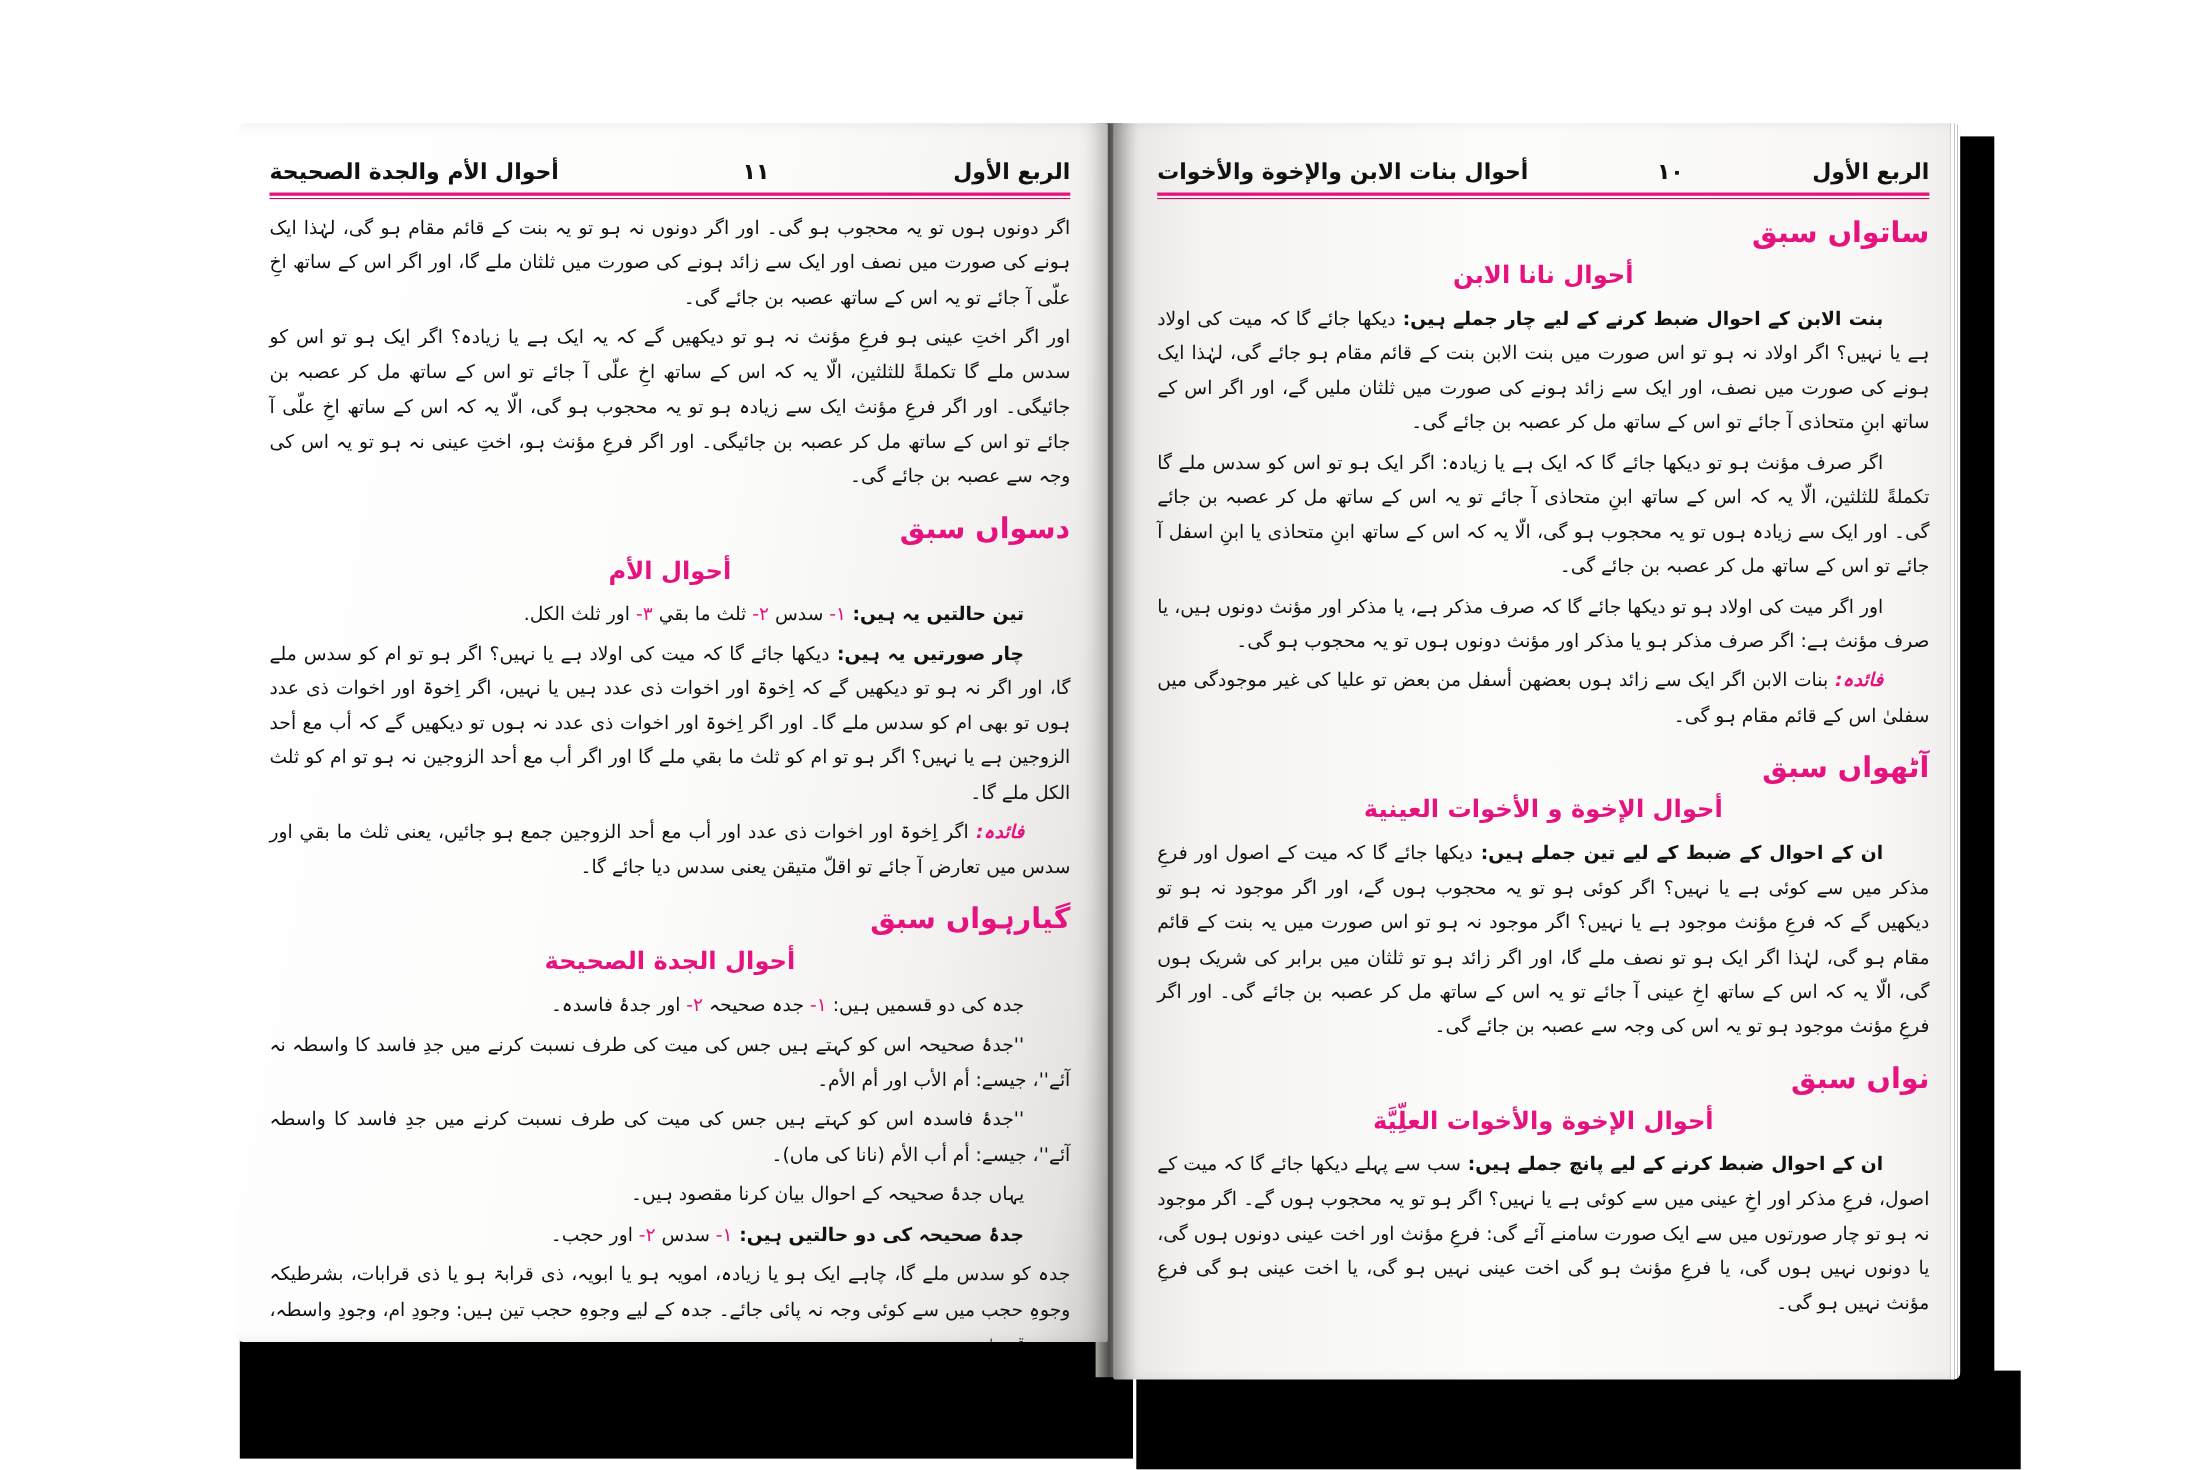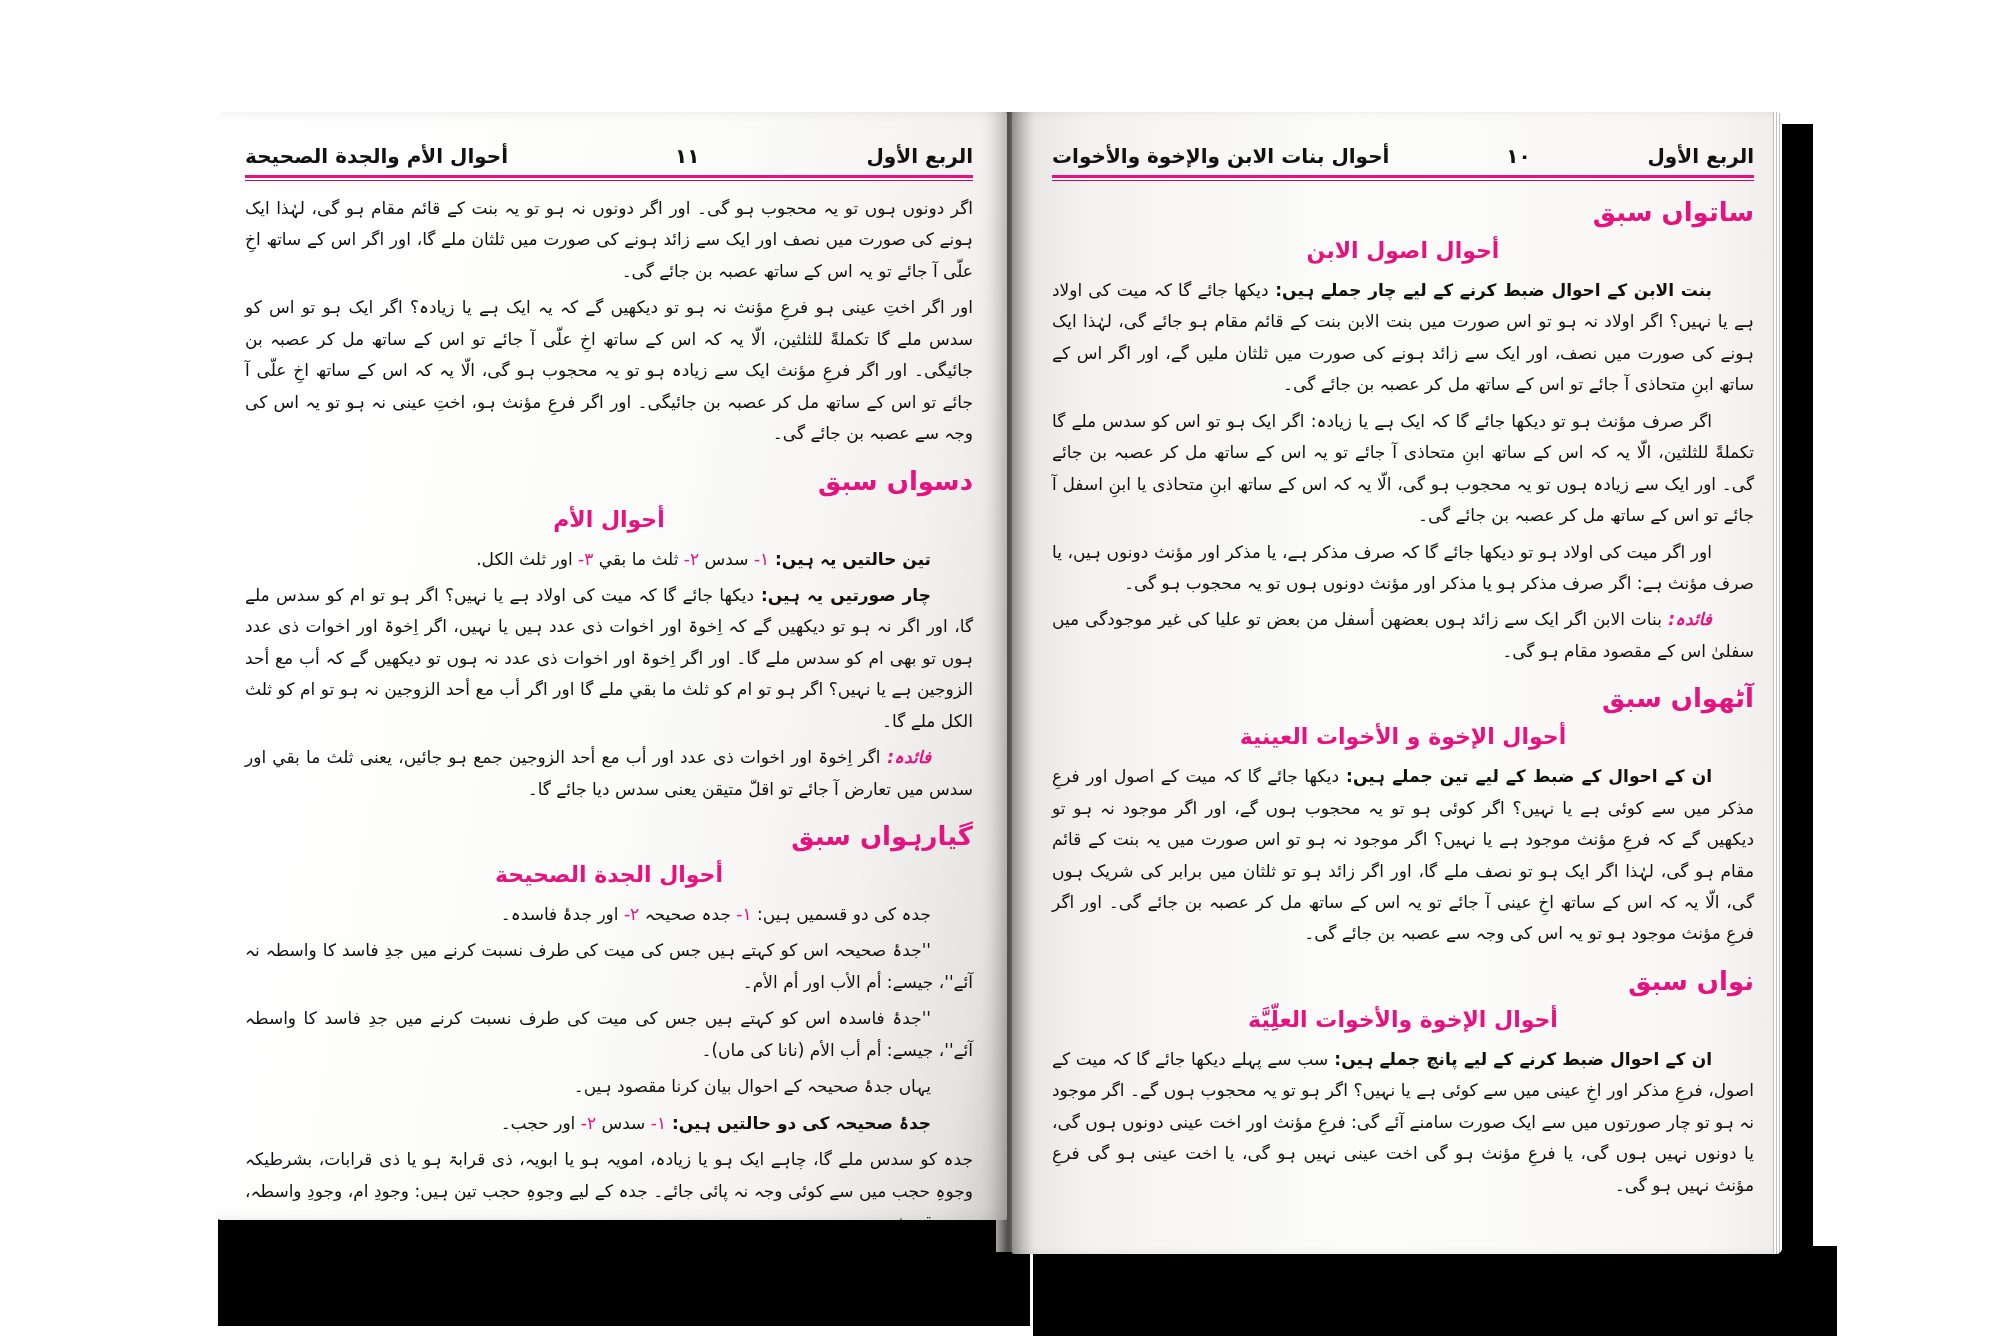--- a/index.html
+++ b/index.html
@@ -124,25 +124,25 @@
   <div class="page right-page">
     <div class="page-inner">
       <div class="page-header">
         <span class="ph-section">الربع الأول</span>
         <span class="ph-number">۱۰</span>
         <span class="ph-title">أحوال بنات الابن والإخوة والأخوات</span>
       </div>
       <div class="header-rule"></div>
       <div class="page-body">
           <div class="lesson-heading">ساتواں سبق</div>
-          <div class="chapter-heading">أحوال اصول الابن</div>
+          <div class="chapter-heading">أحوال نانا الابن</div>
           <p class="para indent"><span class="seg-bold">بنت الابن کے احوال ضبط کرنے کے لیے چار جملے ہیں: </span><span class="seg-normal">دیکھا جائے گا کہ میت کی اولاد ہے یا نہیں؟ اگر اولاد نہ ہو تو اس صورت میں بنت الابن بنت کے قائم مقام ہو جائے گی، لہٰذا ایک ہونے کی صورت میں نصف، اور ایک سے زائد ہونے کی صورت میں ثلثان ملیں گے، اور اگر اس کے ساتھ ابنِ متحاذی آ جائے تو اس کے ساتھ مل کر عصبہ بن جائے گی۔</span></p>
           <p class="para indent"><span class="seg-normal">اگر صرف مؤنث ہو تو دیکھا جائے گا کہ ایک ہے یا زیادہ: اگر ایک ہو تو اس کو سدس ملے گا تكملةً للثلثين، الّا یہ کہ اس کے ساتھ ابنِ متحاذی آ جائے تو یہ اس کے ساتھ مل کر عصبہ بن جائے گی۔ اور ایک سے زیادہ ہوں تو یہ محجوب ہو گی، الّا یہ کہ اس کے ساتھ ابنِ متحاذی یا ابنِ اسفل آ جائے تو اس کے ساتھ مل کر عصبہ بن جائے گی۔</span></p>
           <p class="para indent"><span class="seg-normal">اور اگر میت کی اولاد ہو تو دیکھا جائے گا کہ صرف مذکر ہے، یا مذکر اور مؤنث دونوں ہیں، یا صرف مؤنث ہے: اگر صرف مذکر ہو یا مذکر اور مؤنث دونوں ہوں تو یہ محجوب ہو گی۔</span></p>
-          <p class="para indent"><span class="seg-pink-bold">فائدہ: </span><span class="seg-normal">بنات الابن اگر ایک سے زائد ہوں بعضهن أسفل من بعض تو علیا کی غیر موجودگی میں سفلیٰ اس کے مقصود مقام ہو گی۔</span></p>
+          <p class="para indent"><span class="seg-pink-bold">فائدہ: </span><span class="seg-normal">بنات الابن اگر ایک سے زائد ہوں بعضهن أسفل من بعض تو علیا کی غیر موجودگی میں سفلیٰ اس کے قائم مقام ہو گی۔</span></p>
           <div class="lesson-heading">آٹھواں سبق</div>
           <div class="chapter-heading">أحوال الإخوة و الأخوات العينية</div>
           <p class="para indent"><span class="seg-bold">ان کے احوال کے ضبط کے لیے تین جملے ہیں: </span><span class="seg-normal">دیکھا جائے گا کہ میت کے اصول اور فرعِ مذکر میں سے کوئی ہے یا نہیں؟ اگر کوئی ہو تو یہ محجوب ہوں گے، اور اگر موجود نہ ہو تو دیکھیں گے کہ فرعِ مؤنث موجود ہے یا نہیں؟ اگر موجود نہ ہو تو اس صورت میں یہ بنت کے قائم مقام ہو گی، لہٰذا اگر ایک ہو تو نصف ملے گا، اور اگر زائد ہو تو ثلثان میں برابر کی شریک ہوں گی، الّا یہ کہ اس کے ساتھ اخِ عینی آ جائے تو یہ اس کے ساتھ مل کر عصبہ بن جائے گی۔ اور اگر فرعِ مؤنث موجود ہو تو یہ اس کی وجہ سے عصبہ بن جائے گی۔</span></p>
           <div class="lesson-heading">نواں سبق</div>
           <div class="chapter-heading">أحوال الإخوة والأخوات العلِّيَّة</div>
           <p class="para indent"><span class="seg-bold">ان کے احوال ضبط کرنے کے لیے پانچ جملے ہیں: </span><span class="seg-normal">سب سے پہلے دیکھا جائے گا کہ میت کے اصول، فرعِ مذکر اور اخِ عینی میں سے کوئی ہے یا نہیں؟ اگر ہو تو یہ محجوب ہوں گے۔ اگر موجود نہ ہو تو چار صورتوں میں سے ایک صورت سامنے آئے گی: فرعِ مؤنث اور اخت عینی دونوں ہوں گی، یا دونوں نہیں ہوں گی، یا فرعِ مؤنث ہو گی اخت عینی نہیں ہو گی، یا اخت عینی ہو گی فرعِ مؤنث نہیں ہو گی۔</span></p>
         </div>
     </div>
   </div>
 

